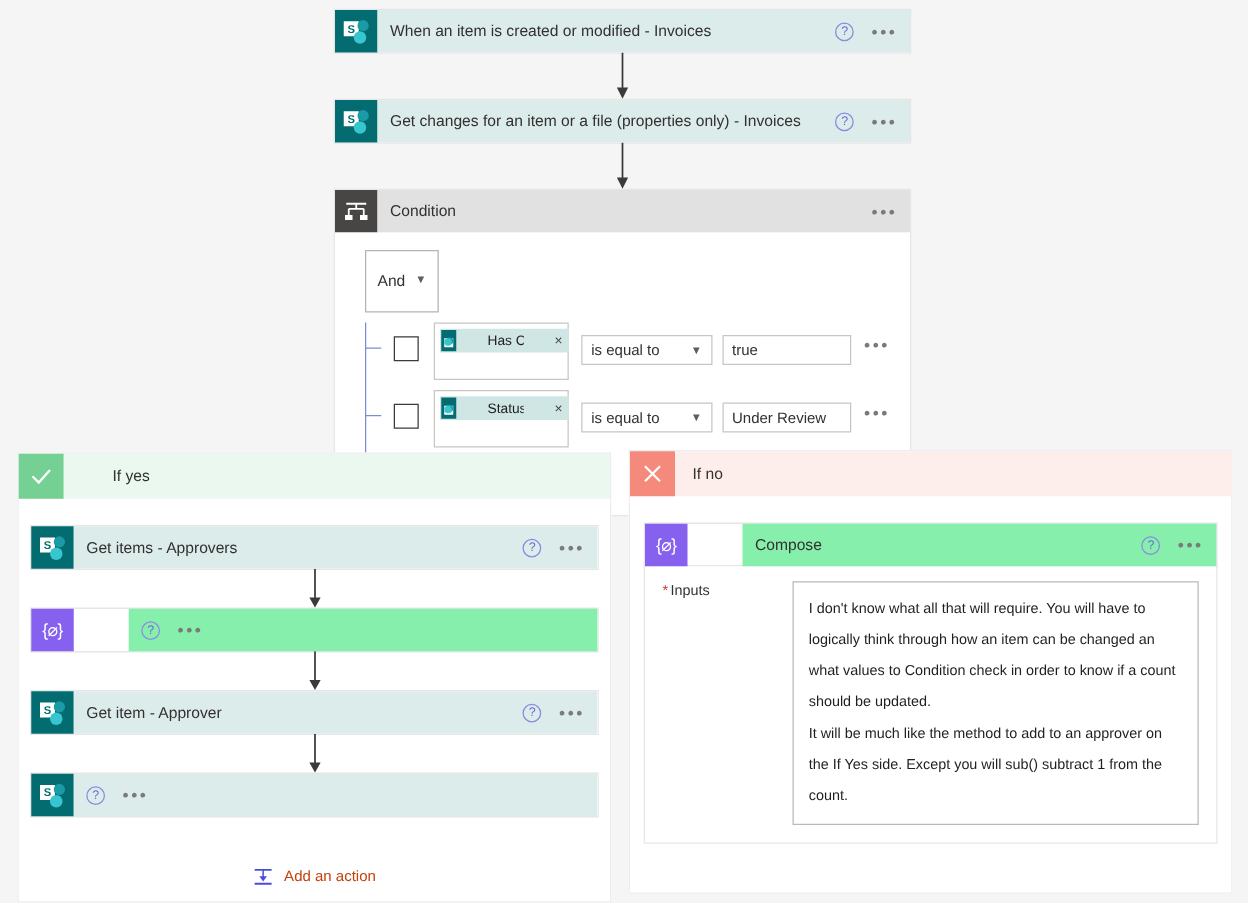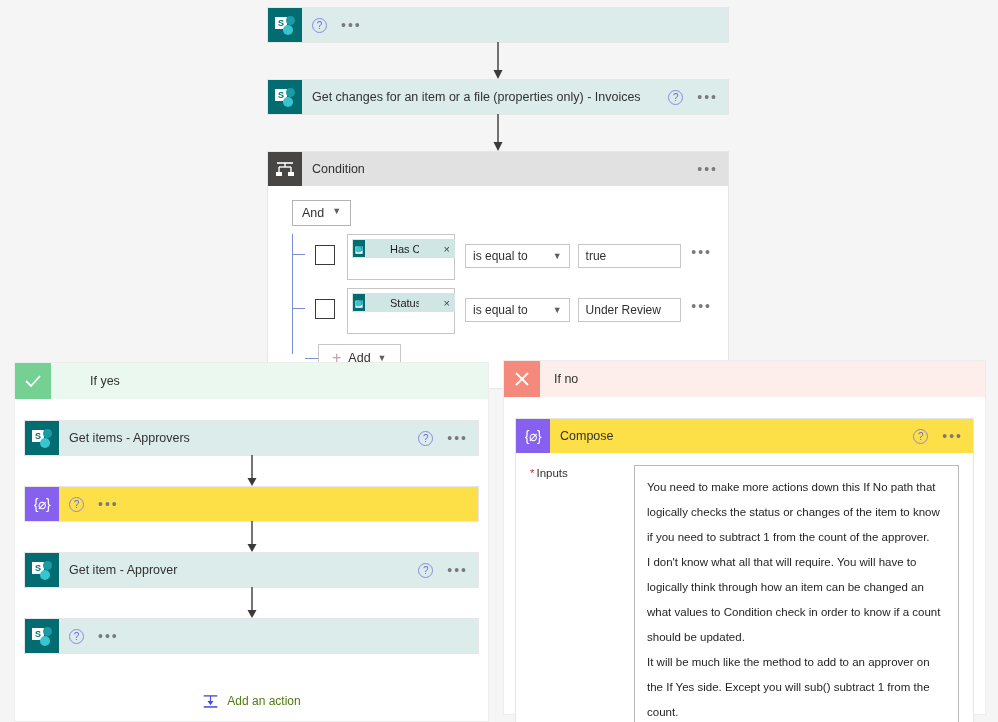--- a/index.html
+++ b/index.html
@@ -40,21 +40,21 @@
   .card-title {
     flex: 1;
     font-size: 12.5px;
     color: #323130;
     white-space: nowrap;
     overflow: hidden;
   }
   .sp .card-icon { background: #036c70; }
   .sp .card-head { background: #dceceb; }
   .compose .card-icon { background: #8661ef; }
-  .compose .card-head { background: #fde047; }
+  .compose .card-head { background: #86efac; margin-left: 44px; }
   .cond .card-icon { background: #484644; }
   .cond .card-head { background: #e1e1e1; }
 
   
   .sp-glyph { position: relative; width: 20px; height: 20px; }
   .sp-glyph .sq {
     position: absolute; left: 0; top: 2px;
     width: 12px; height: 12px; background: #fff;
     color: #036c70; font-size: 9px; font-weight: bold;
     line-height: 12px; text-align: center;
@@ -94,21 +94,21 @@
   
   .cond-wrap { box-shadow: 0 0 0 1px #e6e6e6; }
   .cond-body {
     background: #fff;
     padding: 14px 16px 16px 24px;
     position: relative;
   }
   .andbox {
     display: inline-flex; align-items: flex-start; gap: 8px;
     border: 1px solid #b3b3b3; background: #fff;
-    padding: 5px 9px; font-size: 12.5px;
+    padding: 17px 9px; font-size: 12.5px;
   }
   .chev { color: #605e5c; font-size: 9px; }
   .rows { position: relative; padding-left: 13px; margin-top: 4px; }
   .row {
     display: flex; align-items: flex-start; gap: 0;
     position: relative; margin-top: 8px;
   }
   .stub {
     position: absolute; left: -13px; top: 20px;
     width: 13px; border-top: 1px solid #7a8ed6;
@@ -188,36 +188,37 @@
     padding: 9px 12px; font-size: 11.5px; line-height: 25px;
     color: #1f1f1f;
   }
   .inputs-box p { margin: 0; }
 
   
   .add-action {
     display: flex; align-items: center; gap: 8px;
     color: #5a5ae0; font-size: 12px;
   }
-  .aa-label { color: #4d7c0f; }
+  .aa-label { color: #c2410c; }
 </style>
 </head>
 <body>
 
 <div class="top-flow">
 
   <div class="card sp">
     <div class="card-icon">
       <span class="sp-glyph">
           <span class="sq">S</span>
           <span class="c1"></span>
           <span class="c2"></span>
         </span>
     </div>
     <div class="card-head">
+      <div class="card-title">When an item is created or modified - Invoices</div>
       <div class="help-icon">?</div>
       <div class="dots">•••</div>
     </div>
   </div>
 
   <div class="arrow">
     <svg width="12" height="38" viewBox="0 0 12 38">
         <line x1="6" y1="0" x2="6" y2="30" stroke="#3b3a39" stroke-width="1.4"></line>
         <polygon points="6,37 1.5,28 10.5,28" fill="#3b3a39"></polygon>
       </svg>
@@ -460,20 +461,19 @@
         <div class="help-icon">?</div>
         <div class="dots">•••</div>
       </div>
     </div>
 
     <div class="compose-body">
       <div class="inputs-label">
         <span class="ast">*</span><span>Inputs</span>
       </div>
       <div class="inputs-box">
-        <p>You need to make more actions down this If No path that logically checks the status or changes of the item to know if you need to subtract 1 from the count of the approver.</p>
         <p>I don't know what all that will require. You will have to logically think through how an item can be changed an what values to Condition check in order to know if a count should be updated.</p>
         <p>It will be much like the method to add to an approver on the If Yes side. Except you will sub() subtract 1 from the count.</p>
       </div>
     </div>
 
   </div>
 </div>
 
 </body></html>

